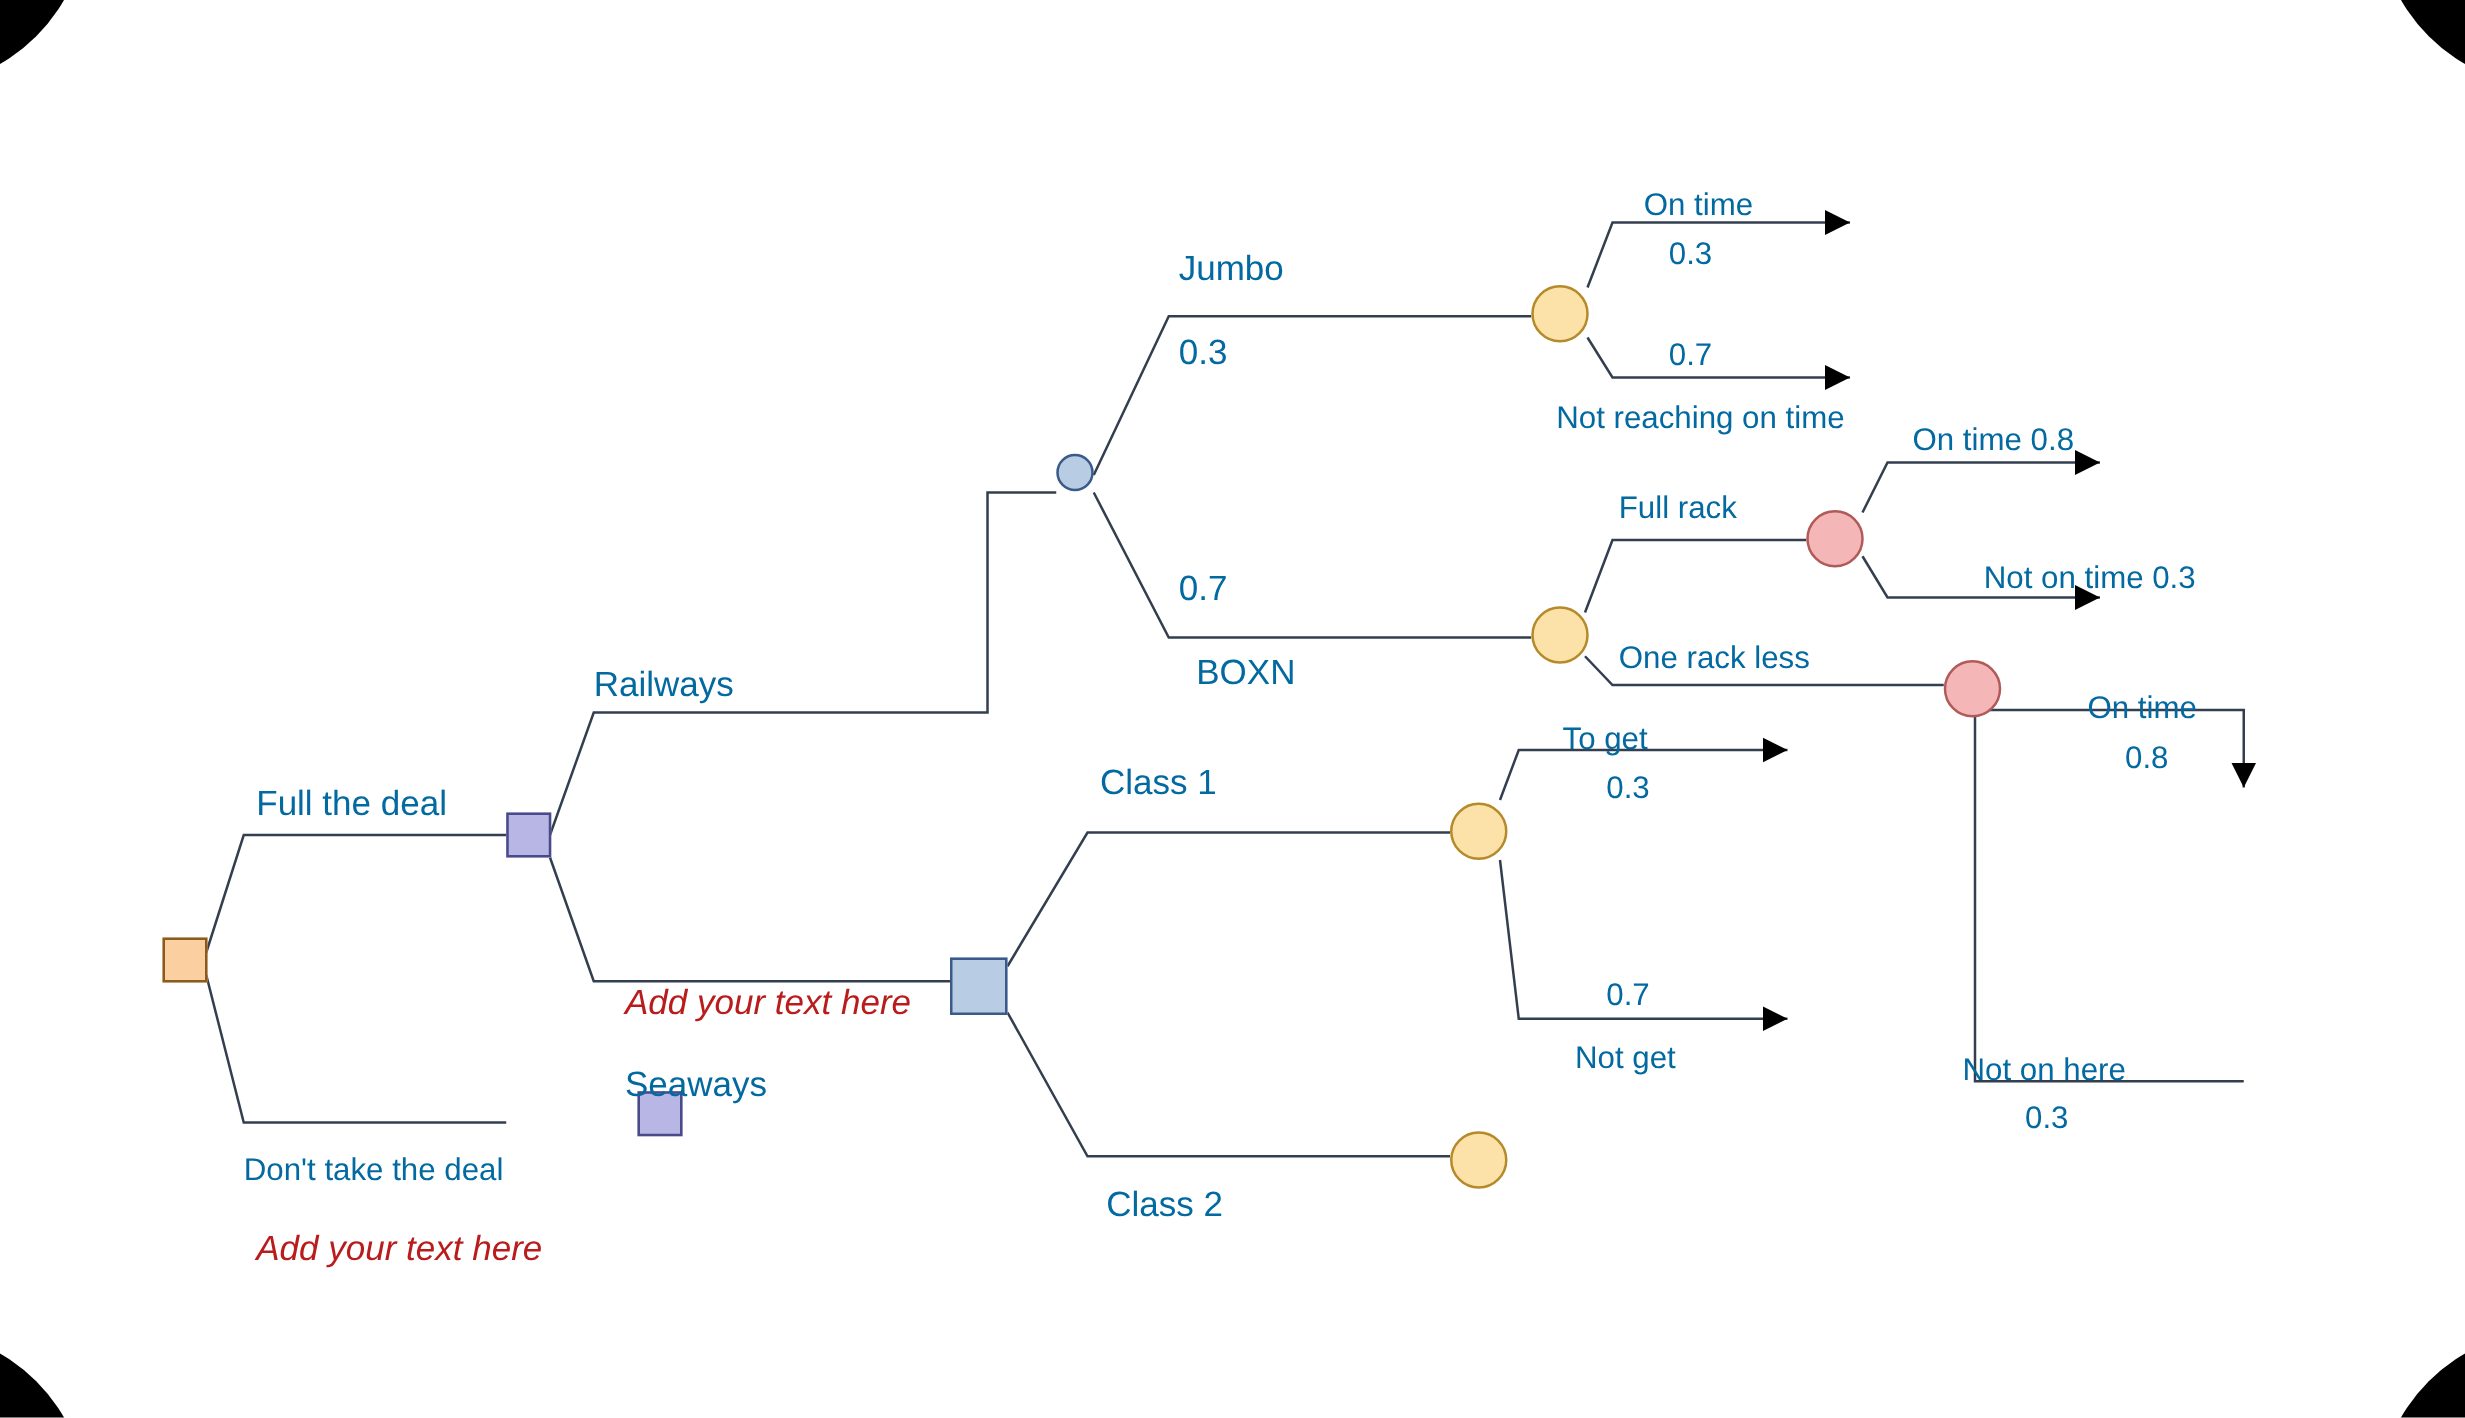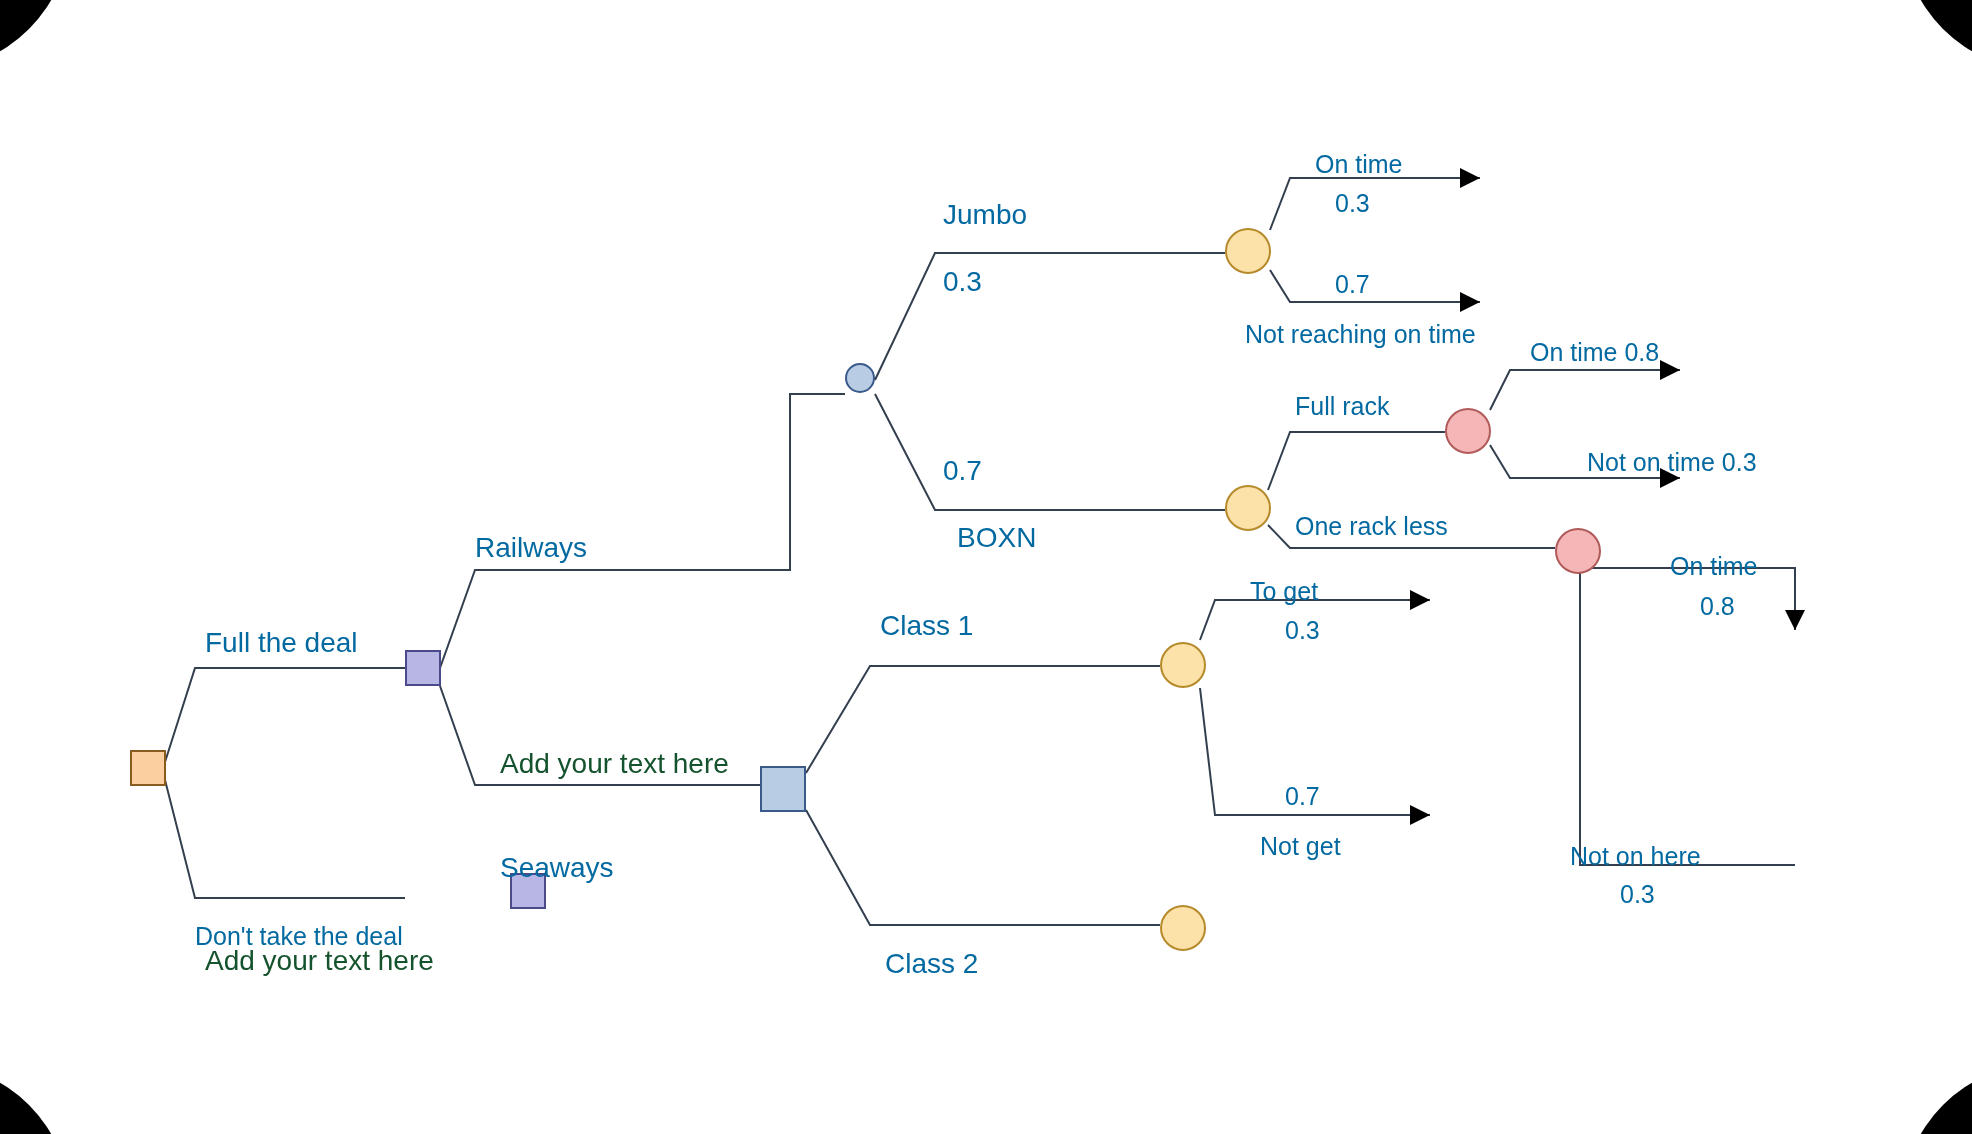--- a/index.html
+++ b/index.html
@@ -79,21 +79,23 @@
   }
 
   .lbl {
     position: absolute;
     font-size: 28px;
     color: #0369a1;
     white-space: nowrap;
   }
   .lbl.sm { font-size: 25px; }
   .lbl.placeholder {
-    color: #14532d;
+    color: #b91c1c;
+    font-style: italic;
+    margin-top: 38px;
   }
 </style>
 </head>
 <body>
 
 <div class="corner tl"></div>
 <div class="corner tr"></div>
 <div class="corner bl"></div>
 <div class="corner br"></div>
 

